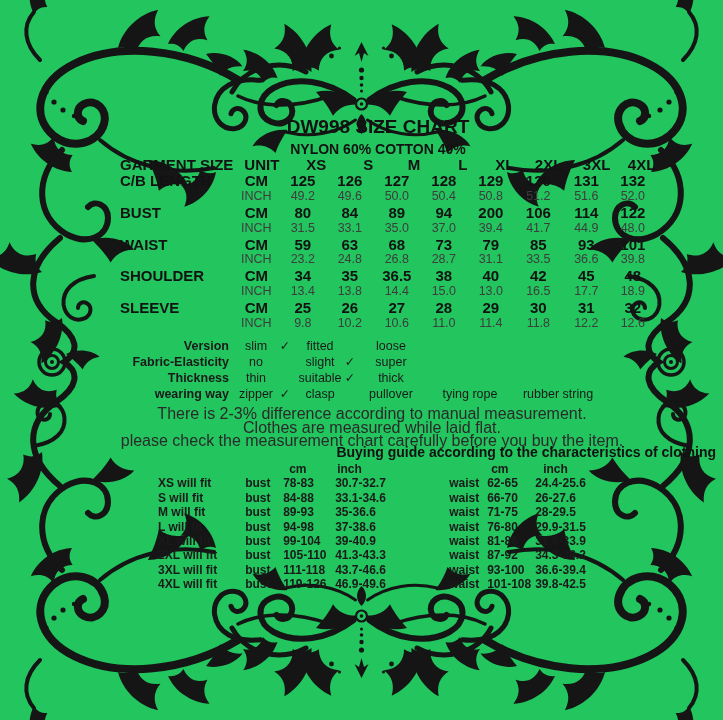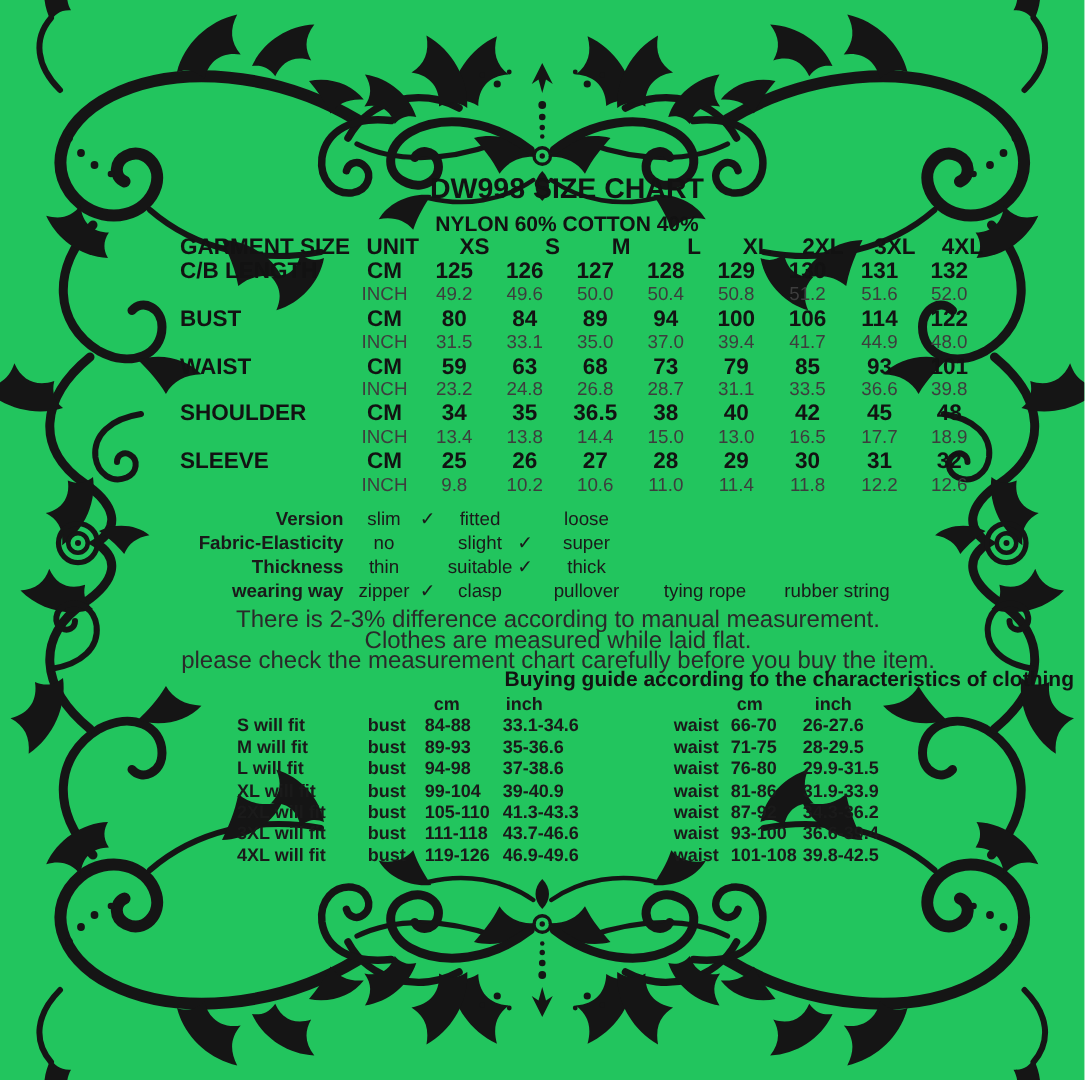--- a/index.html
+++ b/index.html
@@ -213,21 +213,21 @@
             <td>52.0</td>
           </tr>
 
           <tr>
             <td class="lbl">BUST</td>
             <td>CM</td>
             <td>80</td>
             <td>84</td>
             <td>89</td>
             <td>94</td>
-            <td>100</td>
+            <td>200</td>
             <td>106</td>
             <td>114</td>
             <td>122</td>
           </tr>
 
           <tr>
             <td class="lbl"></td>
             <td>INCH</td>
             <td>31.5</td>
             <td>33.1</td>
@@ -380,20 +380,31 @@
           <th class="h-cm1">cm</th>
           <th class="h-in1">inch</th>
           <th></th>
             <th></th>
           <th class="h-cm2">cm</th>
           <th class="h-in2">inch</th>
         </tr>
       </thead>
       <tbody>
 
+          <tr>
+            <td class="g-lbl">XS will fit</td>
+            <td></td>
+            <td class="g-bust">bust</td>
+            <td class="g-cm">78-83</td>
+            <td class="g-in">30.7-32.7</td>
+            <td></td>
+            <td class="g-waist">waist</td>
+            <td class="g-cm">62-65</td>
+            <td class="g-in">24.4-25.6</td>
+          </tr>
 
           <tr>
             <td class="g-lbl">S will fit</td>
             <td></td>
             <td class="g-bust">bust</td>
             <td class="g-cm">84-88</td>
             <td class="g-in">33.1-34.6</td>
             <td></td>
             <td class="g-waist">waist</td>
             <td class="g-cm">66-70</td>

